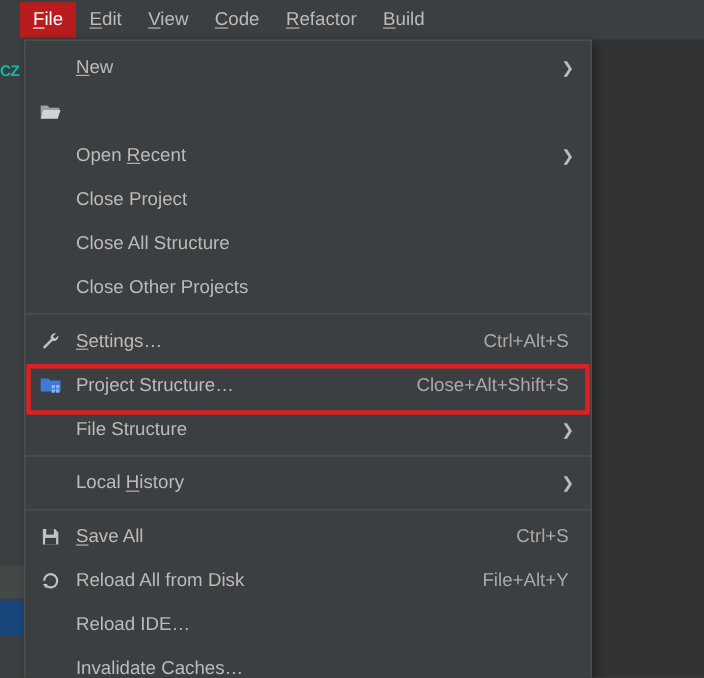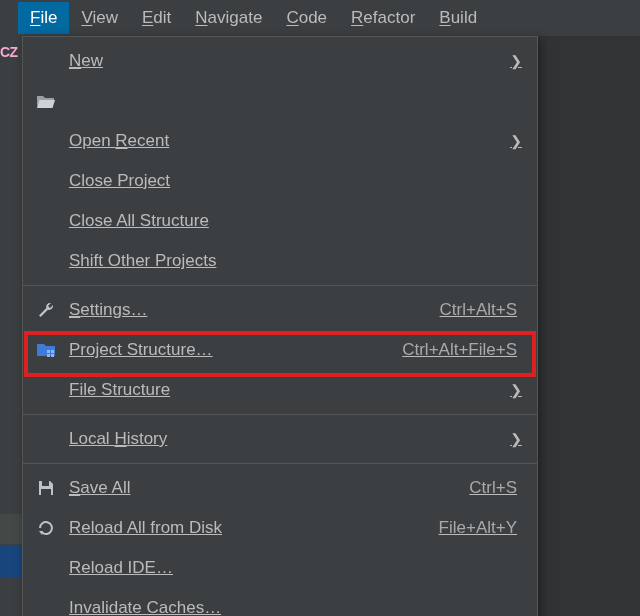--- a/index.html
+++ b/index.html
@@ -21,37 +21,37 @@
     background: #3c3f41;
     padding-left: 18px;
     gap: 0;
   }
   .menubar-item {
     padding: 6px 12px;
     color: #bbbbbb;
     cursor: default;
   }
   .menubar-item.active {
-    background: #0369a1;
+    background: #b91c1c;
     color: #fff;
   }
   .mn { text-decoration: underline; text-underline-offset: 2px; }
 
   
   .left-gutter {
     position: absolute;
     left: 0; top: 36px;
     width: 22px; height: 580px;
     background: #3c3f41;
   }
   .left-cz {
     position: absolute;
-    left: 0; top: 44px;
+    left: 0; top: 56px;
     font-size: 14px;
-    color: #f9a8d4;
+    color: #14b8a6;
     font-weight: bold;
     letter-spacing: -0.5px;
   }
   .strip-highlight {
     position: absolute;
     left: 0; top: 478px;
     width: 22px; height: 30px;
     background: #434946;
   }
   .strip-select {
@@ -80,21 +80,20 @@
     box-shadow: 3px 3px 10px rgba(0,0,0,0.4);
     padding-top: 4px;
     padding-bottom: 4px;
   }
   .menu-item {
     display: flex;
     align-items: center;
     height: 40px;
     padding: 0 14px 0 10px;
     color: #bbbbbb;
-    text-decoration: underline;
   }
   .menu-item .icon {
     width: 26px;
     display: flex;
     justify-content: center;
     align-items: center;
     flex-shrink: 0;
   }
   .menu-item .label {
     flex: 1;
@@ -127,23 +126,22 @@
 
 <div class="left-gutter">
   <div class="strip-highlight"></div>
   <div class="strip-select"></div>
 </div>
 <div class="left-cz">CZ</div>
 <div class="right-back"></div>
 
 <div class="menubar">
   <div class="menubar-item active"><span class="mn">F</span>ile</div>
+  <div class="menubar-item"><span class="mn">E</span>dit</div>
   <div class="menubar-item"><span class="mn">V</span>iew</div>
-  <div class="menubar-item"><span class="mn">E</span>dit</div>
-  <div class="menubar-item"><span class="mn">N</span>avigate</div>
   <div class="menubar-item"><span class="mn">C</span>ode</div>
   <div class="menubar-item"><span class="mn">R</span>efactor</div>
   <div class="menubar-item"><span class="mn">B</span>uild</div>
 </div>
 
 <div class="dropdown">
 
   <div class="menu-item">
     <span class="icon"></span>
     <span class="label"><span class="mn">N</span>ew</span>
@@ -170,21 +168,21 @@
     <span class="label">Close Project</span>
   </div>
 
   <div class="menu-item">
     <span class="icon"></span>
     <span class="label">Close All Structure</span>
   </div>
 
   <div class="menu-item">
     <span class="icon"></span>
-    <span class="label">Shift Other Projects</span>
+    <span class="label">Close Other Projects</span>
   </div>
 
   <div class="sep"></div>
 
   <div class="menu-item">
     <span class="icon">
       <svg width="18" height="18" viewBox="0 0 18 18">
           <path fill="#bfc3c7" d="M14 2a4 4 0 0 0-4.7 5.1L2 14.4 3.6 16l7.3-7.3A4 4 0 0 0 16 4l-3 3-2-2 3-3z"></path>
         </svg>
     </span>
@@ -196,21 +194,21 @@
     <span class="icon">
       <svg width="20" height="16" viewBox="0 0 20 16">
           <path fill="#3d7bd6" d="M1 2h7l2 2h9v10H1z"></path>
           <rect x="11" y="8" width="3" height="3" fill="#8ab4f8"></rect>
           <rect x="15" y="8" width="3" height="3" fill="#8ab4f8"></rect>
           <rect x="11" y="12" width="3" height="3" fill="#8ab4f8"></rect>
           <rect x="15" y="12" width="3" height="3" fill="#8ab4f8"></rect>
         </svg>
     </span>
     <span class="label">Project Structure…</span>
-    <span class="shortcut">Ctrl+Alt+File+S</span>
+    <span class="shortcut">Close+Alt+Shift+S</span>
   </div>
 
   <div class="menu-item">
     <span class="icon"></span>
     <span class="label">File Structure</span>
     <span class="arrow">❯</span>
   </div>
 
   <div class="sep"></div>
 

